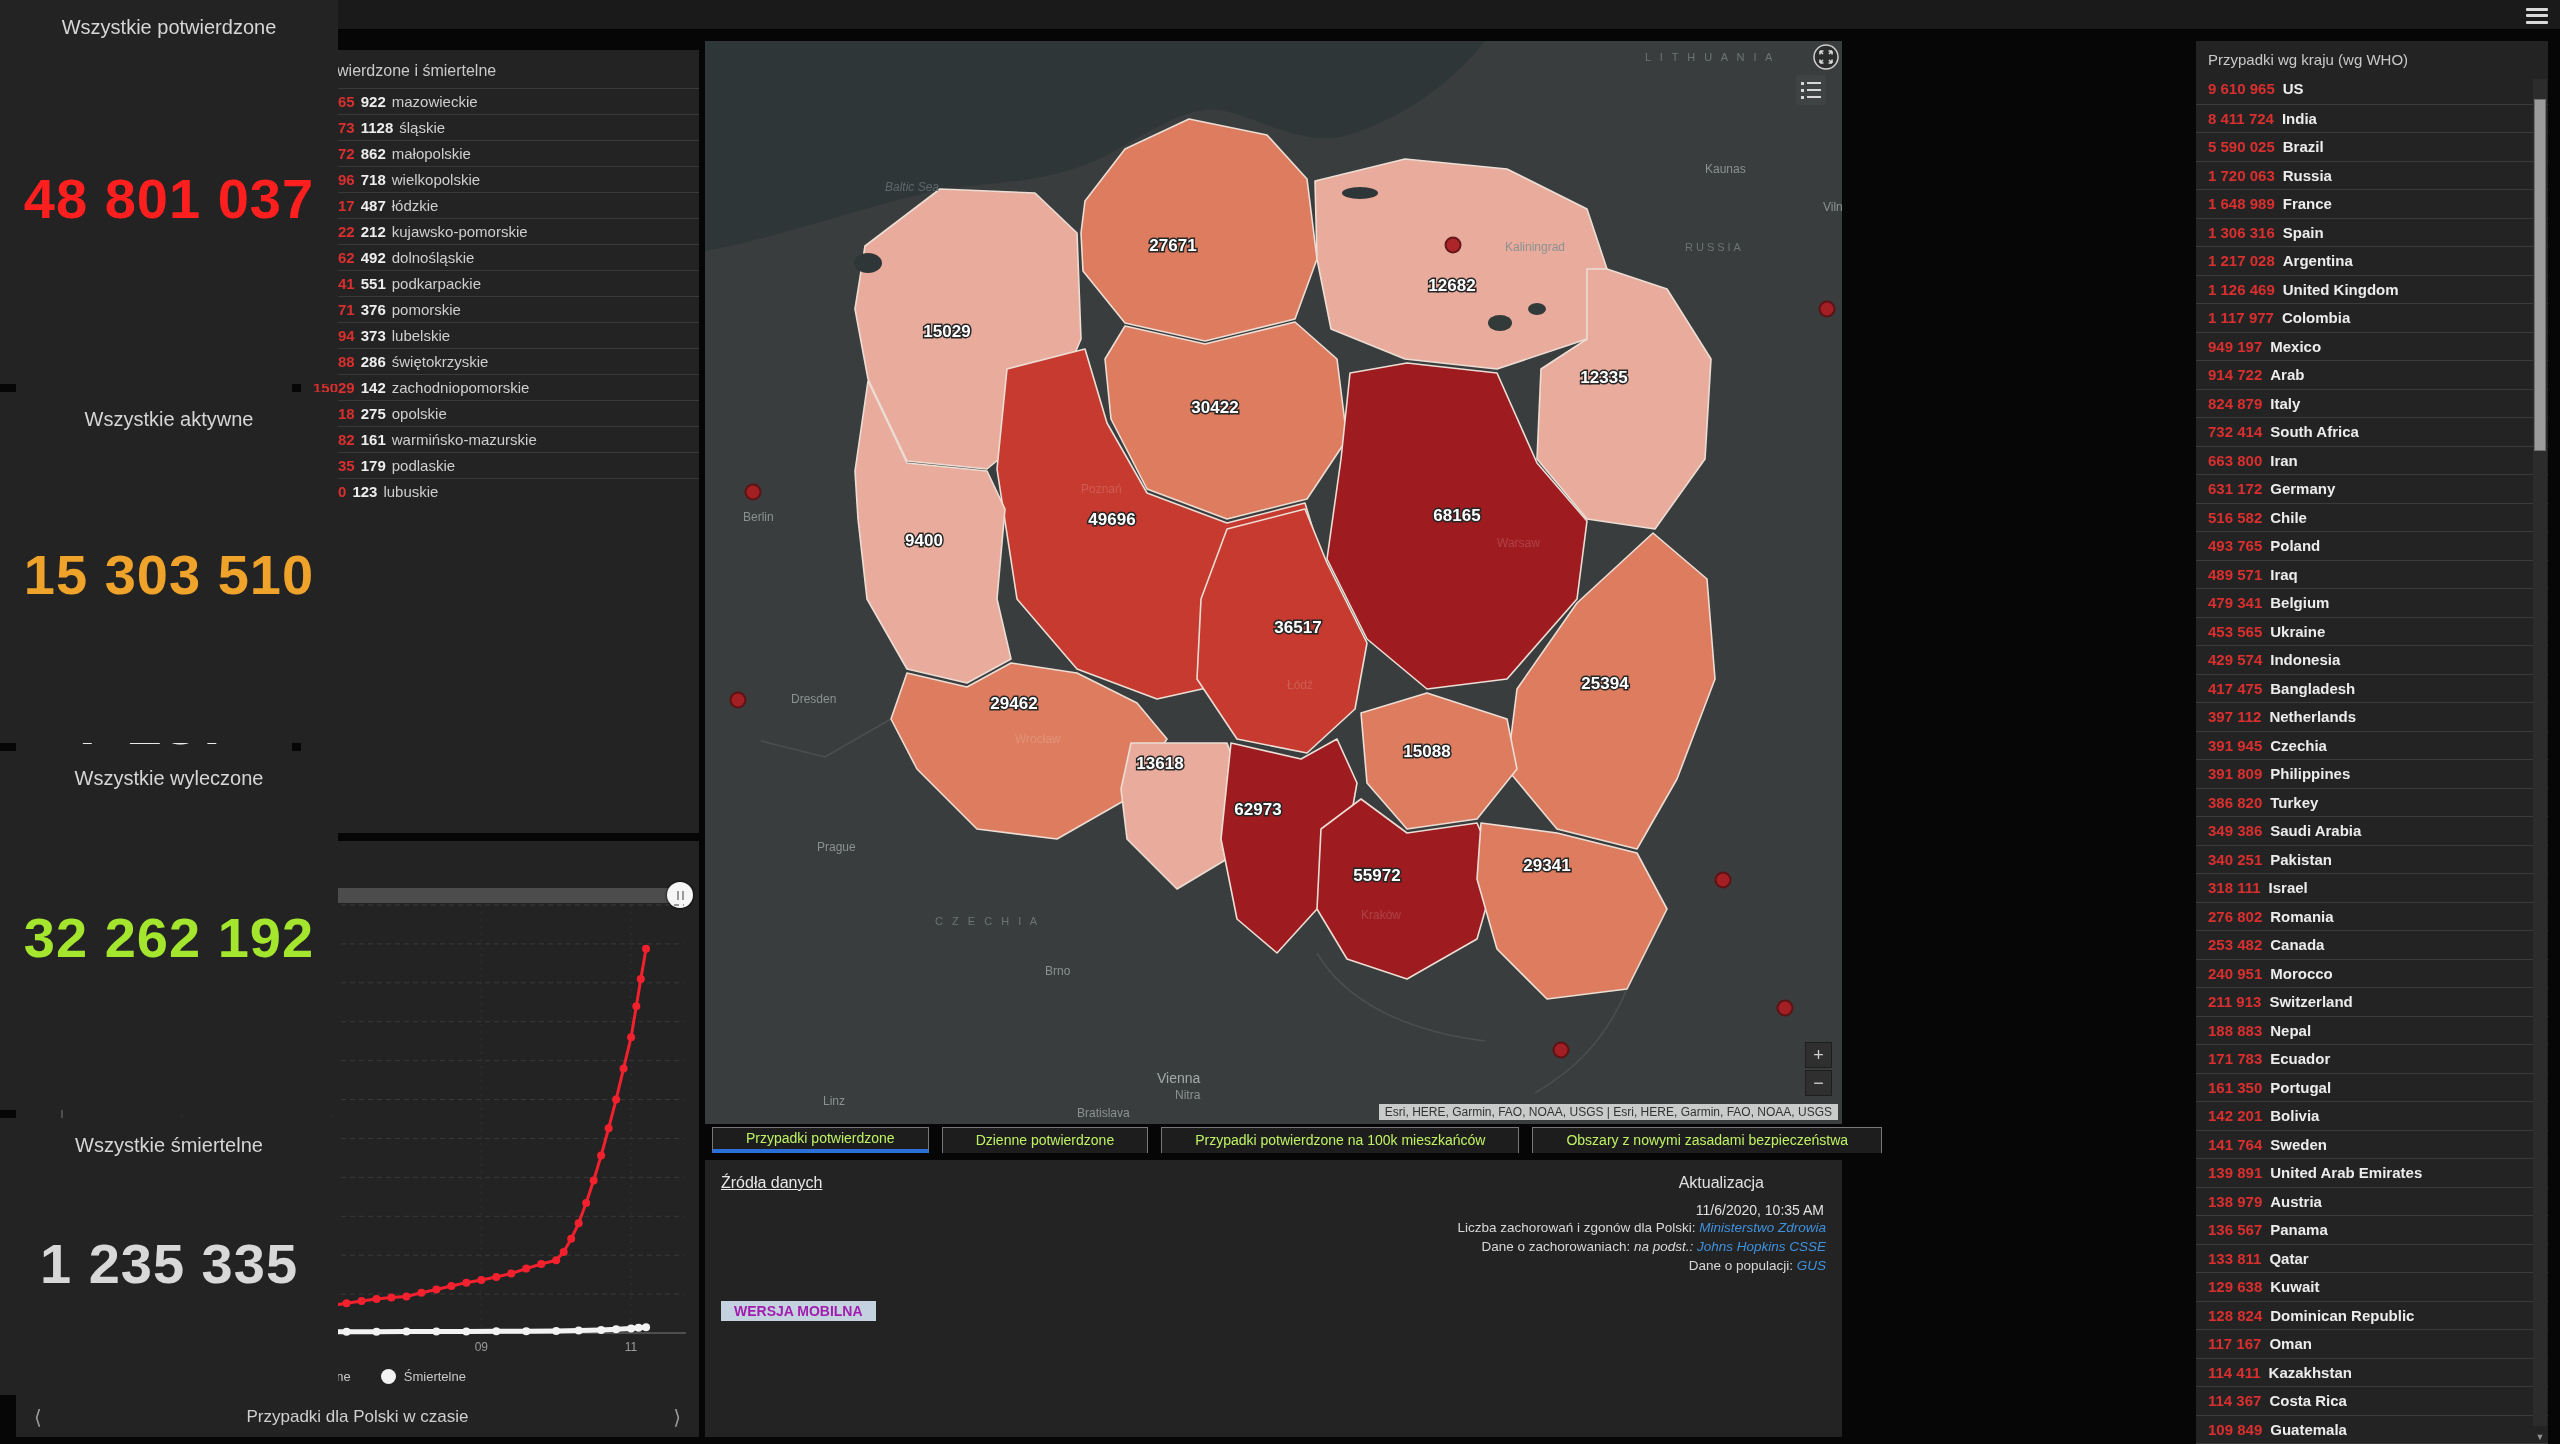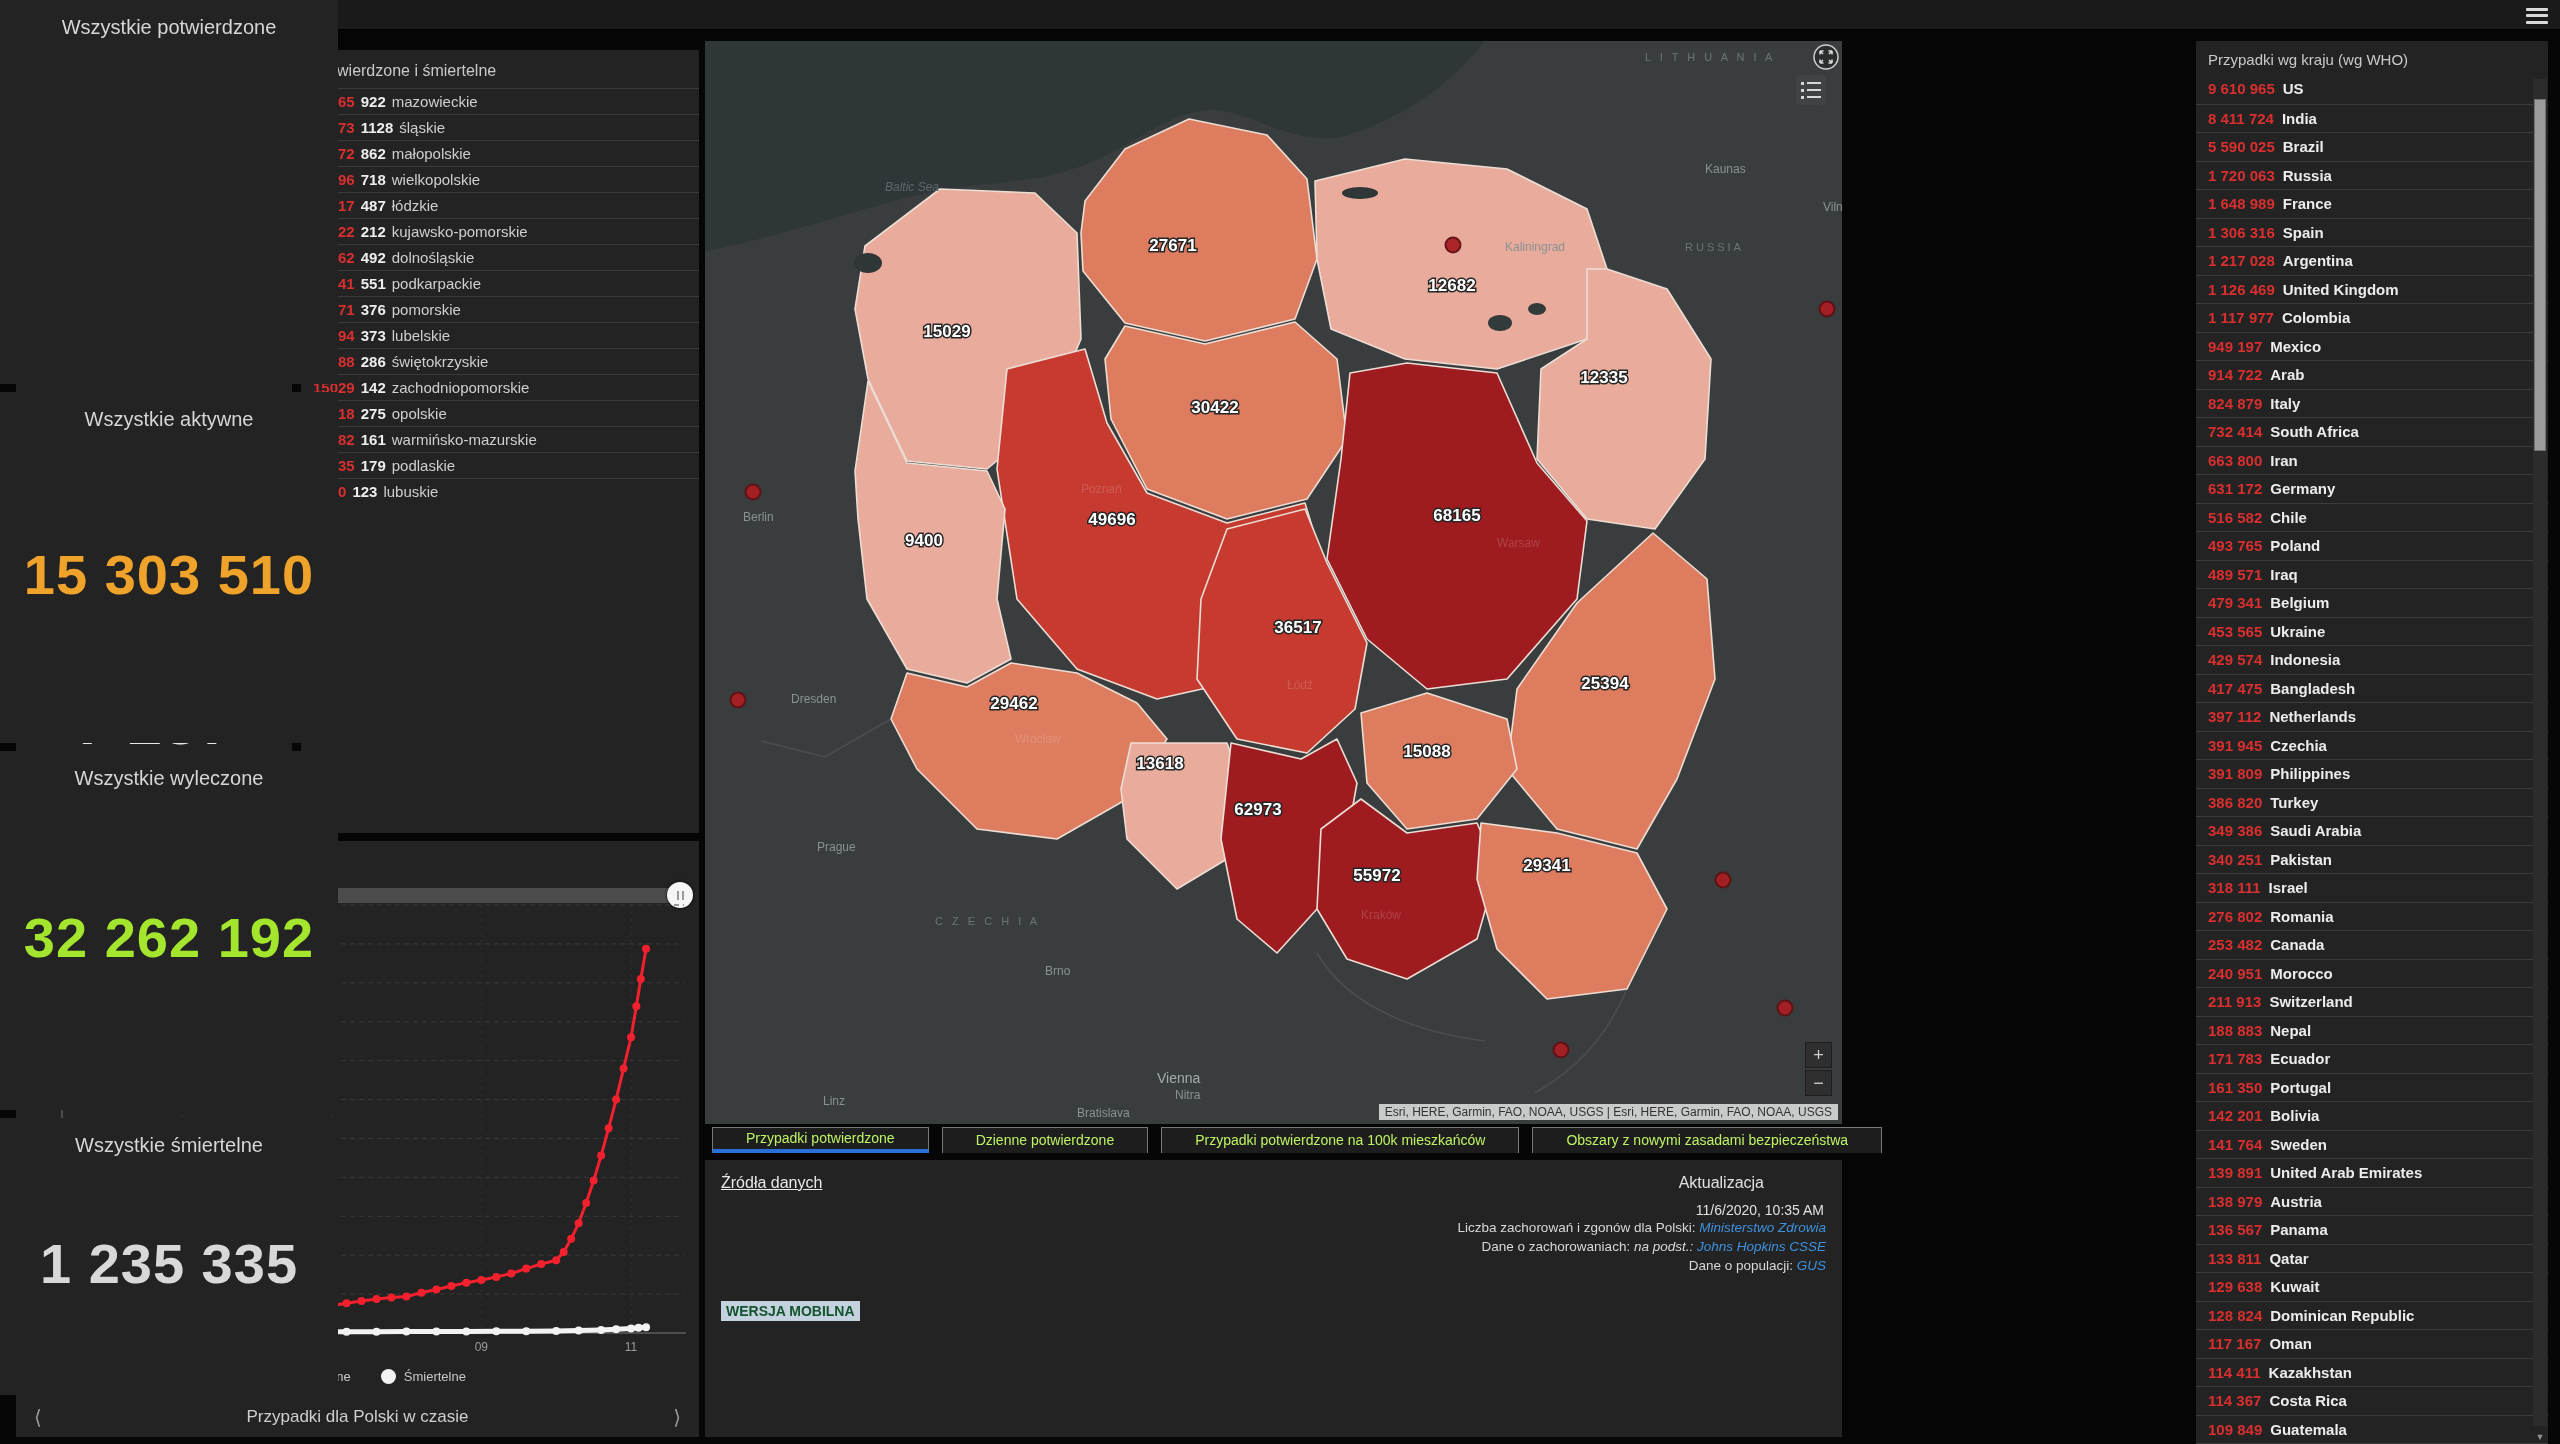--- a/index.html
+++ b/index.html
@@ -77,21 +77,21 @@
        padding:0 33px;line-height:24px;height:26px;cursor:pointer;white-space:nowrap;}
   .tab.active{border-bottom:4px solid #2a6fd8;line-height:21px;}
 
   
   .sources{left:705px;top:1160px;width:1137px;height:277px;padding:14px 16px;}
   .src-head{color:#e8e8e8;font-size:16px;text-decoration:underline;}
   .src-lines{margin-top:26px;}
   .src-line{color:#d8d8d8;font-size:13.5px;line-height:19px;text-align:right;}
   .src-line .it{font-style:italic;}
   .src-link{color:#3f92e0;font-style:italic;cursor:pointer;}
-  .mobile-link{display:inline-block;margin-top:26px;background:#c3d2de;color:#14532d;font-weight:bold;font-size:14px;padding:2px 5px;cursor:pointer;}
+  .mobile-link{display:inline-block;margin-top:26px;background:#c3d2de;color:#a21caf;font-weight:bold;font-size:14px;padding:2px 13px;cursor:pointer;}
   .upd-label{position:absolute;top:14px;right:78px;color:#e0e0e0;font-size:16px;}
   .upd-value{position:absolute;top:42px;right:18px;color:#e0e0e0;font-size:14px;}
 
   
   .gstats{left:1850px;top:41px;width:338px;height:1395px;background:none;display:flex;flex-direction:column;gap:8px;}
   .gstat{background:#232323;position:relative;display:flex;flex-direction:column;align-items:center;}
   .gstat:nth-child(1){height:384px;} .gstat:nth-child(2){height:351px;}
   .gstat:nth-child(3){height:359px;} .gstat:nth-child(4){height:277px;}
   .gstat-title{color:#d6d6d6;font-size:20px;margin-top:16px;}
   .gstat-value{font-size:56px;font-weight:bold;letter-spacing:1px;position:absolute;top:50%;left:0;width:100%;text-align:center;transform:translateY(-40%);}
@@ -427,20 +427,21 @@
         <div class="src-line"><span>Dane o populacji: </span><span class="src-link">GUS</span></div>
       </div>
     <div class="mobile-link">WERSJA MOBILNA</div>
     <div class="upd-label">Aktualizacja</div>
     <div class="upd-value">11/6/2020, 10:35 AM</div>
   </div>
 
   <div class="gstats">
     <div class="panel gstat" style="position:relative">
       <div class="gstat-title">Wszystkie potwierdzone</div>
+      <div class="gstat-value" style="color: rgb(255, 31, 31);">48 801 037</div>
     </div>
     <div class="panel gstat" style="position:relative">
       <div class="gstat-title">Wszystkie aktywne</div>
       <div class="gstat-value" style="color: rgb(239, 163, 43);">15 303 510</div>
     </div>
     <div class="panel gstat" style="position:relative">
       <div class="gstat-title">Wszystkie wyleczone</div>
       <div class="gstat-value" style="color: rgb(164, 230, 46);">32 262 192</div>
     </div>
     <div class="panel gstat" style="position:relative">

